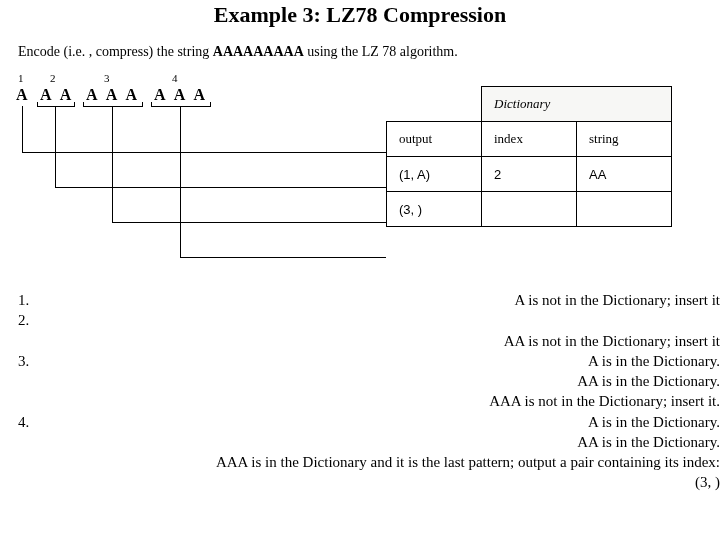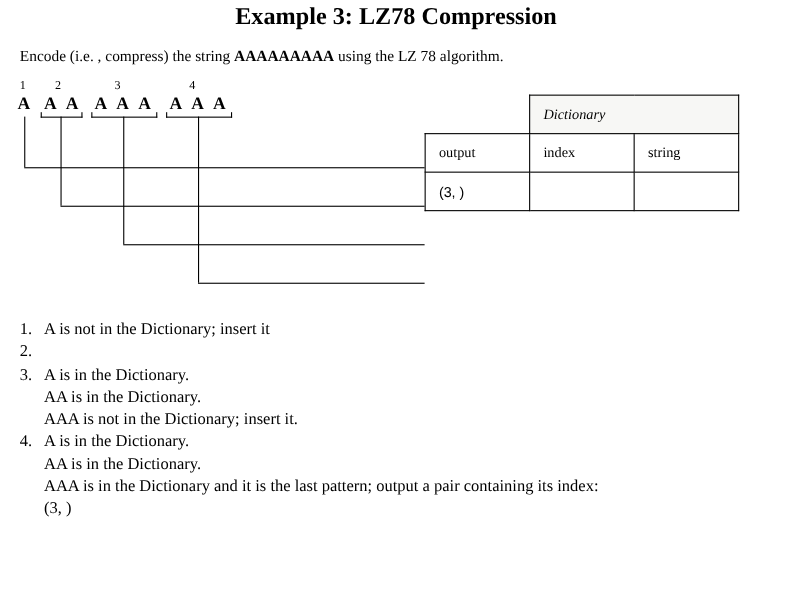--- a/index.html
+++ b/index.html
@@ -120,20 +120,21 @@
     display: flex;
     align-items: flex-start;
     line-height: 1.35;
   }
   .steps .lab {
     width: 22px;
     flex-shrink: 0;
   }
   .steps .txt {
     flex: 1;
+    text-align: right;
   }
 </style>
 </head>
 <body>
 
 <div class="title">Example 3: LZ78 Compression</div>
 
 <div class="prompt">
   <span>Encode (i.e. , compress) the string </span><b>AAAAAAAAA</b><span> using the LZ 78 algorithm.</span>
 </div>
@@ -178,37 +179,43 @@
         <tr>
       <td class="noborder"></td>
       <td colspan="2" class="dict-head">Dictionary</td>
     </tr>
     <tr>
       <th>output</th>
       <th>index</th>
       <th>string</th>
     </tr>
     <tr>
+      <td>(1, A)</td>
+      <td>2</td>
+      <td>AA</td>
+    </tr>
+    <tr>
       <td>(3,  )</td>
       <td></td>
       <td></td>
     </tr>
   </tbody>
     </table>
 </div>
 
 <div class="steps">
   <div class="row">
     <div class="lab">1.</div>
     <div class="txt">A is not in the Dictionary; insert it</div>
   </div>
   <div class="row">
     <div class="lab">2.</div>
     <div class="txt">
       <br>
+      <span>AA is not in the Dictionary; insert it</span>
     </div>
   </div>
   <div class="row">
     <div class="lab">3.</div>
     <div class="txt">
       <span>A is in the Dictionary.</span><br>
       <span>AA is in the Dictionary.</span><br>
       <span>AAA is not in the Dictionary; insert it.</span>
     </div>
   </div>

